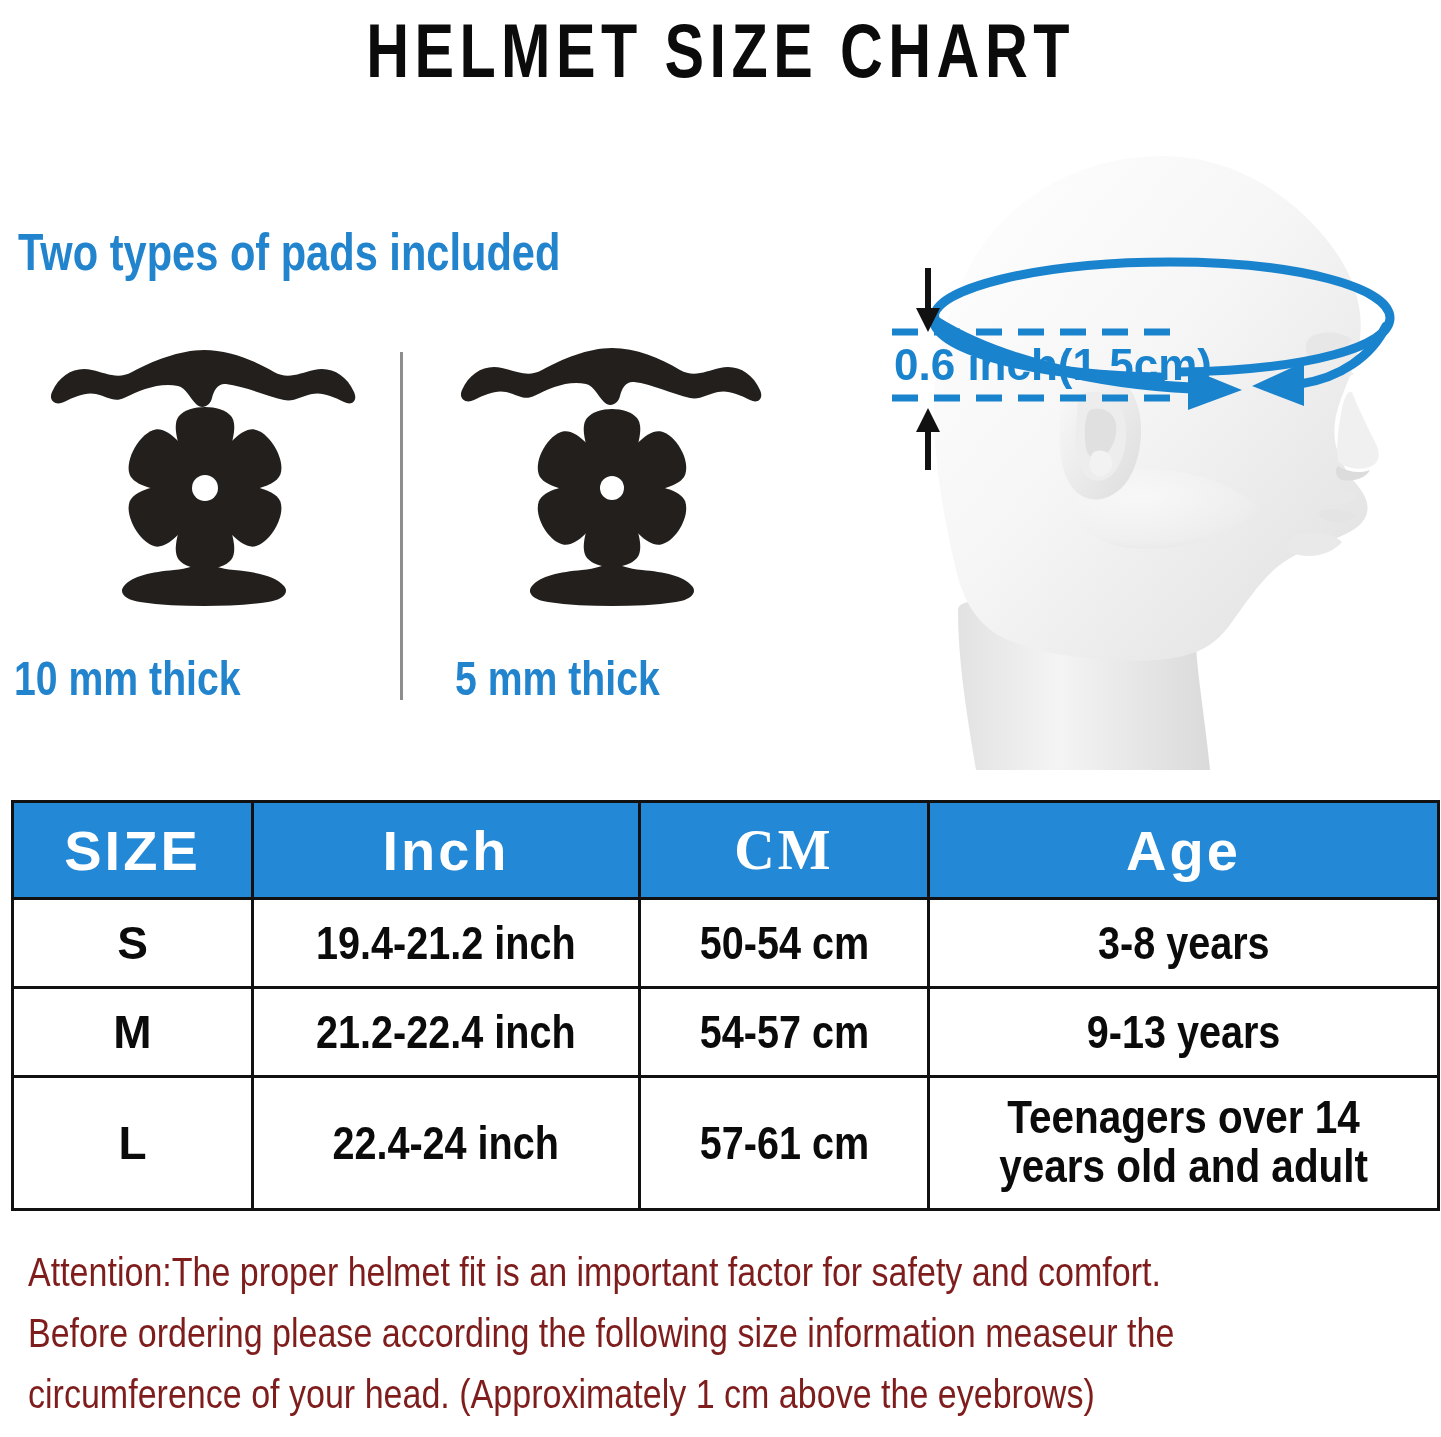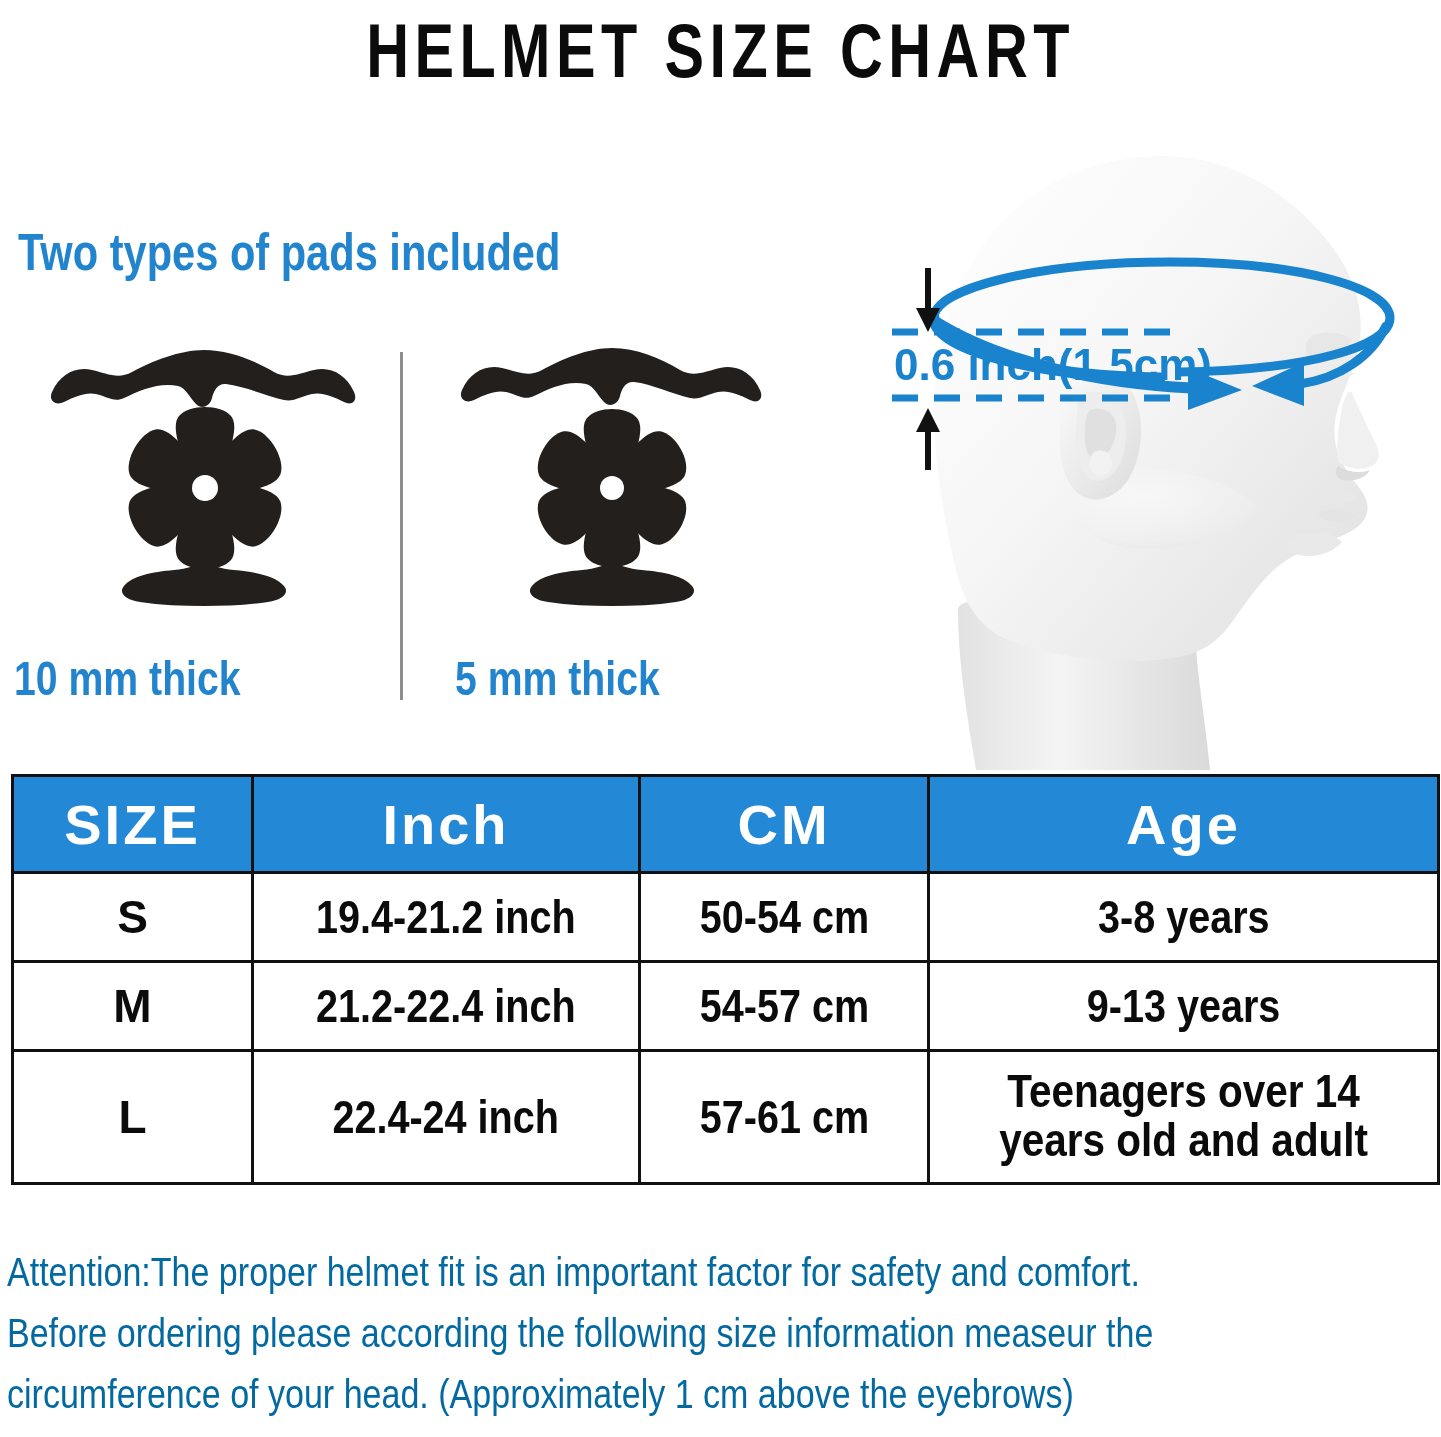--- a/index.html
+++ b/index.html
@@ -82,21 +82,21 @@
   .head-area {
     position: absolute;
     left: 880px; top: 140px;
     width: 561px; height: 630px; text-decoration: underline;
   }
   .head-svg { display: block; }
 
   
   .size-table {
     position: absolute;
-    left: 11px; top: 774px;
+    left: 11px; top: 800px;
     width: 1414px;
     border-collapse: collapse;
     table-layout: fixed;
   }
   .size-table th, .size-table td {
     border: 3px solid #111111;
     text-align: center;
     vertical-align: middle;
   }
   .size-table thead th {
@@ -112,41 +112,41 @@
     background: #ffffff;
     color: #0b0b0b;
     font-size: 46px;
     font-weight: bold;
     height: 86px;
     padding: 0 6px;
   }
   .size-table tbody tr.row-tall td { height: 130px; }
   .col-size { width: 237px; }
   .col-inch { width: 384px; margin-top: 12px; }
-  .col-cm   { width: 286px; }
+  .col-cm   { width: 286px; font-family: Liberation Serif, serif; }
   .col-age  { width: 507px; }
   .cell-shrink {
     display: inline-block;
     transform: scaleX(0.86);
     transform-origin: center center;
     white-space: nowrap;
   }
   .cell-two-line {
     display: inline-block;
     transform: scaleX(0.88);
     transform-origin: center center;
     line-height: 1.08;
   }
 
   
   .attention {
     position: absolute;
-    left: 7px; top: 1242px;
+    left: 28px; top: 1242px;
     width: 1410px;
-    color: #0369a1;
+    color: #7f1d1d;
   }
   .attention .line {
     font-size: 41px;
     line-height: 61px;
     transform: scaleX(0.83);
     transform-origin: left center;
     white-space: nowrap;
   }
 </style>
 </head>

